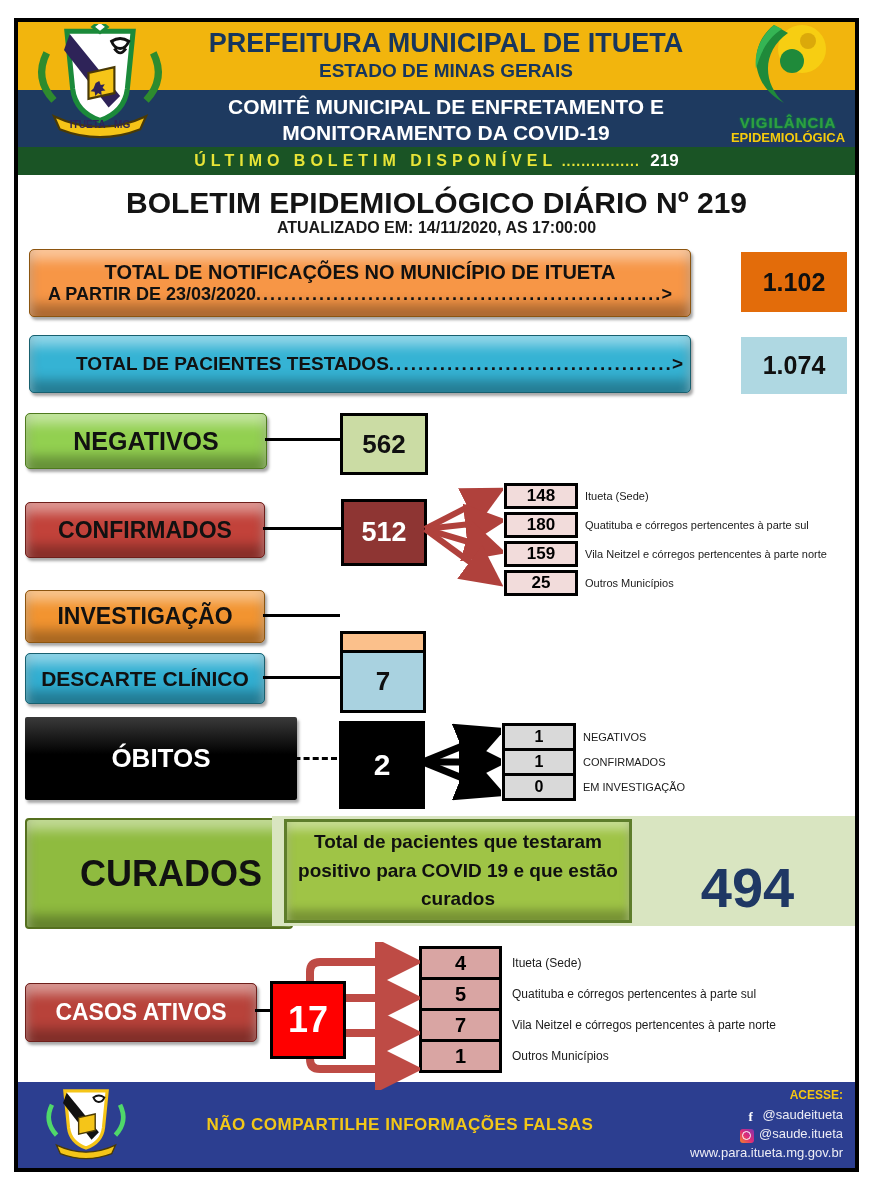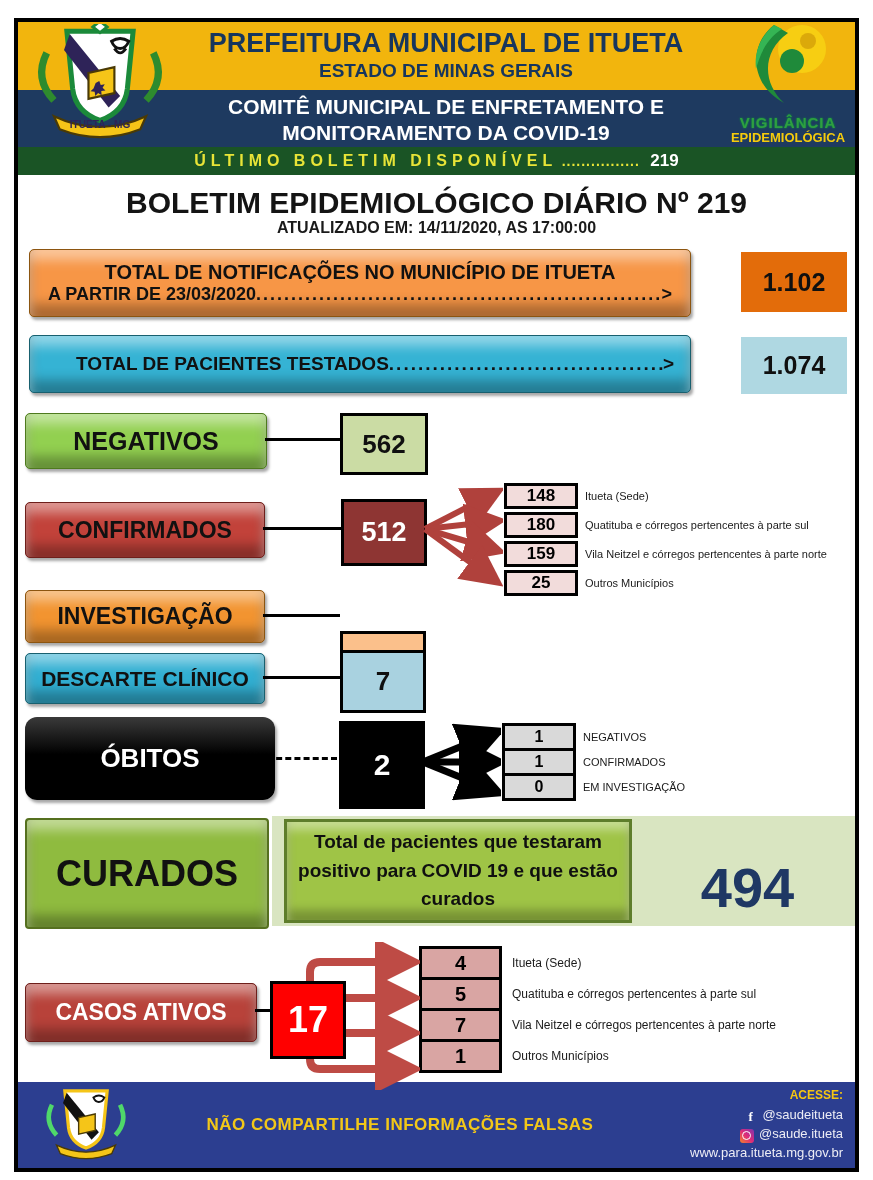--- a/index.html
+++ b/index.html
@@ -34,31 +34,31 @@
 
   
   .bar3d{border-radius:5px;font-weight:800;color:#111;
     box-shadow:inset 0 10px 12px rgba(255,255,255,.45), inset 0 -12px 12px rgba(0,0,0,.30), 2px 3px 3px rgba(0,0,0,.35);}
   #bar-notif{left:29px;top:249px;width:662px;height:68px;background:#F79646;border:1px solid #8C5510;
     display:flex;flex-direction:column;justify-content:center;padding:0 18px;box-sizing:border-box;}
   #bar-notif .n1{font-size:20px;font-weight:800;text-align:center;}
   #bar-notif .n2{font-size:18px;font-weight:800;display:flex;align-items:baseline;}
   .leader{flex:1;overflow:hidden;white-space:nowrap;letter-spacing:2px;}
   #bar-tested{left:29px;top:335px;width:662px;height:58px;background:#35B3D4;border:1px solid #18606F;
-    display:flex;align-items:center;padding:0 16px 0 46px;box-sizing:border-box;font-size:19px;font-weight:800;}
+    display:flex;align-items:center;padding:0 7px 0 46px;box-sizing:border-box;font-size:19px;font-weight:800;}
   .vbig{border:none;font-weight:800;font-size:25px;color:#101010;}
   #v-notif{left:741px;top:252px;width:106px;height:60px;background:#E36C0A;}
   #v-tested{left:741px;top:337px;width:106px;height:57px;background:#AFD8E2;}
 
   .statbar{font-weight:800;}
   #bar-neg{left:25px;top:413px;width:240px;height:54px;background:#92D050;border:1px solid #4E7A1E;font-size:25px;}
   #bar-conf{left:25px;top:502px;width:238px;height:54px;background:#C2423A;border:1px solid #6E1F1B;font-size:23px;}
   #bar-inv{left:25px;top:590px;width:238px;height:51px;background:#F29430;border:1px solid #8C5510;font-size:23px;}
   #bar-desc{left:25px;top:653px;width:238px;height:49px;background:#31AFD2;border:1px solid #18606F;font-size:21px;}
-  #bar-obi{left:25px;top:717px;width:250px;height:83px;background:linear-gradient(180deg,#3a3a3a 0%,#000 45%);color:#fff;font-size:26px;border-radius:12px;box-shadow:2px 3px 3px rgba(0,0,0,.35);font-weight:800;}
+  #bar-obi{left:25px;top:717px;width:272px;height:83px;background:linear-gradient(180deg,#3a3a3a 0%,#000 45%);color:#fff;font-size:26px;border-radius:2px;box-shadow:2px 3px 3px rgba(0,0,0,.35);font-weight:800;}
   #bar-casos{left:25px;top:983px;width:230px;height:57px;background:#B8423A;border:1px solid #6E1F1B;font-size:23px;color:#fff;}
 
   .conn{background:#000;height:3px;}
   .vbox{border:3px solid #000;font-weight:800;font-size:26px;color:#101010;}
   #v-neg{left:340px;top:413px;width:82px;height:56px;background:#CBDCA4;}
   #v-conf{left:341px;top:499px;width:80px;height:61px;background:#8E3533;color:#fff;font-size:27px;}
   #v-inv{left:340px;top:587px;width:80px;height:57px;background:#FBC08B;margin-top:44px;}
   #v-desc{left:340px;top:650px;width:80px;height:57px;background:#A9D2E0;}
   #v-obi{left:339px;top:721px;width:80px;height:82px;background:#000;color:#fff;font-size:30px;}
   #v-casos{left:270px;top:981px;width:70px;height:72px;background:#FF0000;color:#fff;font-size:36px;z-index:2;}
@@ -74,21 +74,21 @@
   #obi-col .mini:not(:first-child){margin-top:-3px;}
   #obi-col .num{width:74px;height:28px;background:#D9D9D9;font-size:16px;}
   #obi-col .lbl{font-size:11px;}
   #casos-col{left:419px;top:946px;}
   #casos-col .mini:not(:first-child){margin-top:-3px;}
   #casos-col .num{width:83px;height:34px;background:#D9A5A3;font-size:20px;}
   #casos-col .lbl{font-size:12px;margin-left:10px;}
 
   
   #curados-box{left:25px;top:818px;width:240px;height:107px;background:#8FBB3F;border:2px solid #55701F;border-radius:4px;
-    font-size:36px;font-weight:800;color:#111;box-shadow:inset 0 10px 12px rgba(255,255,255,.45), inset 0 -12px 12px rgba(0,0,0,.30);}
+    font-size:36px;font-weight:800;color:#111;box-shadow:inset 0 10px 12px rgba(255,255,255,.45), inset 0 -12px 12px rgba(0,0,0,.30);padding-left:24px;}
   #curados-band{left:272px;top:816px;width:583px;height:110px;background:#D9E5C1;}
   #curados-inner{left:284px;top:819px;width:348px;height:104px;background:#9FC446;border:3px solid #5E7D2B;box-sizing:border-box;
     font-size:19px;font-weight:800;color:#101010;text-align:center;line-height:1.5;padding:0 8px;
     box-shadow:inset 0 8px 10px rgba(255,255,255,.4), inset 0 -10px 10px rgba(0,0,0,.25);}
   #curados-val{left:640px;top:816px;width:215px;height:142px;font-size:56px;font-weight:800;color:#1F3864;}
 
   
   #footer{left:18px;top:1082px;width:837px;height:86px;background:#2C3E90;}
   #footer-coat{left:40px;top:1086px;width:92px;height:78px;}
   #footer-center{left:160px;top:1082px;width:480px;height:86px;font-size:17px;font-weight:800;color:#F2C718;letter-spacing:.5px;}

